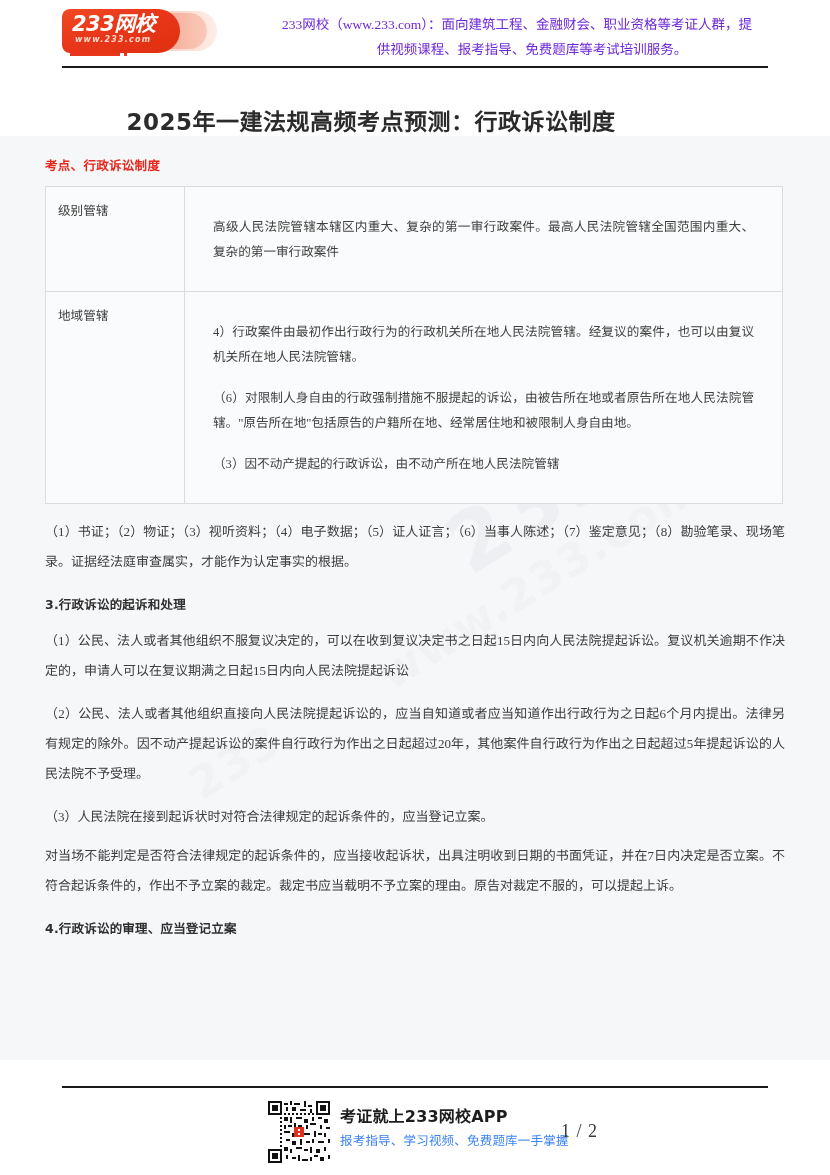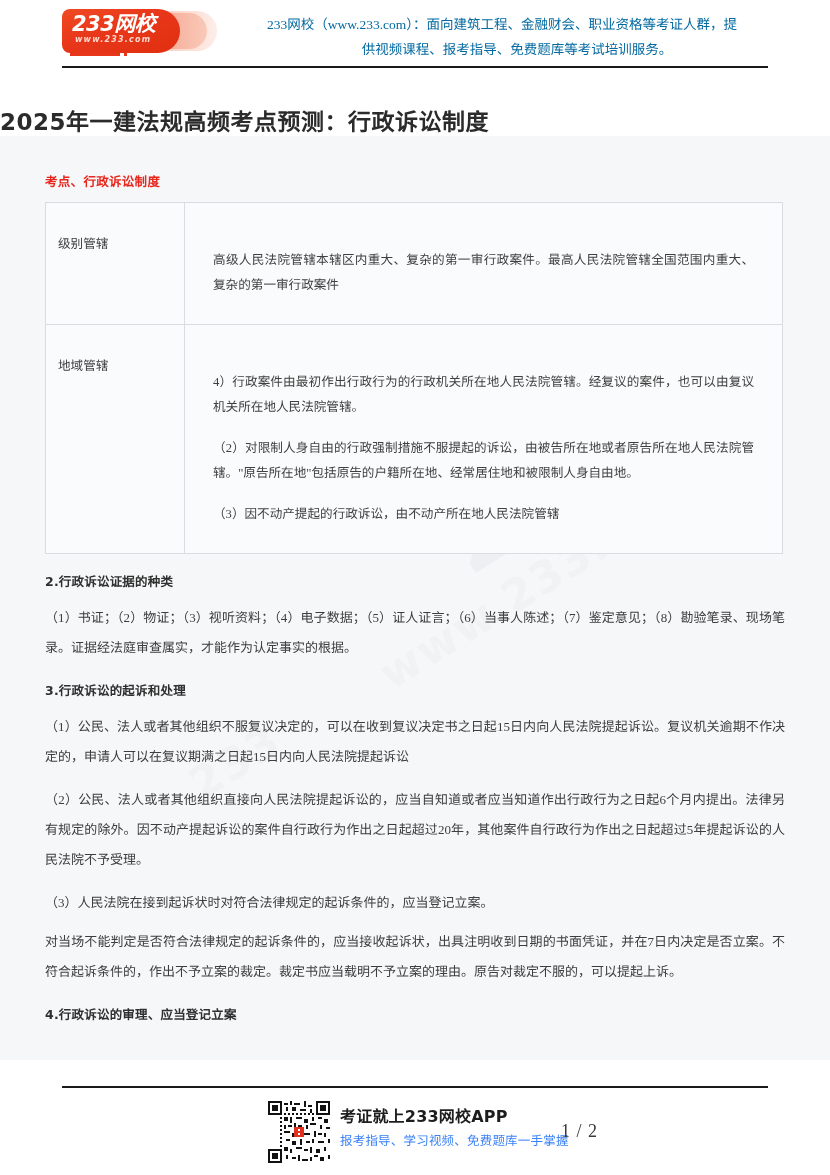--- a/index.html
+++ b/index.html
@@ -105,27 +105,27 @@
     position: absolute;
     left: 62px;
     bottom: -3px;
     width: 3px;
     height: 3px;
     background: #e8361a;
   }
 
   .header-text {
     position: absolute;
-    left: 267px;
+    left: 282px;
     top: 12px;
     width: 500px;
     font-family: "Liberation Serif", "DejaVu Serif", serif;
     font-size: 13.5px;
     line-height: 25px;
-    color: #0369a1;
+    color: #6d28d9;
     text-align: justify;
   }
   .header-text .line2 {
     text-align: center;
     display: block;
   }
 
   .header-rule {
     position: absolute;
     left: 62px;
@@ -134,20 +134,21 @@
     height: 2px;
     background: #1a1a1a;
   }
 
   
   .doc-title {
     position: absolute;
     left: 0;
     top: 88px;
     width: 742px;
+    text-align: center;
     font-family: "DejaVu Sans", "Liberation Sans", sans-serif;
     font-size: 23px;
     font-weight: bold;
     color: #2b2b2b;
     letter-spacing: 0.5px;
   }
 
   
   .content {
     position: absolute;
@@ -155,21 +156,21 @@
     top: 136px;
     width: 830px;
     height: 924px;
     background: #f6f7f9;
     box-sizing: border-box;
     padding: 0;
   }
   .content-inner {
     position: absolute;
     left: 45px;
-    top: 16px;
+    top: 0;
     width: 740px;
   }
 
   
   .watermark {
     position: absolute;
     left: 120px;
     top: 330px;
     width: 620px;
     height: 420px;
@@ -235,21 +236,21 @@
     position: relative;
     z-index: 2;
     margin-top: 12px;
     width: 738px;
     border-collapse: collapse;
     table-layout: fixed;
     background: #fafbfc;
   }
   table.kv td {
     border: 1px solid #d9dde2;
-    padding: 29px 12px 10px 12px;
+    padding: 12px 12px 10px 12px;
     vertical-align: top;
     font-family: "Liberation Serif", "DejaVu Serif", serif;
     font-size: 12.6px;
     line-height: 25px;
     color: #3f3f3f;
     text-align: justify;
   }
   table.kv td.k {
     width: 114px;
     white-space: nowrap;
@@ -369,28 +370,27 @@
           <tr>
             <td class="k">级别管辖</td>
             <td class="v">
               <p>高级人民法院管辖本辖区内重大、复杂的第一审行政案件。最高人民法院管辖全国范围内重大、复杂的第一审行政案件</p>
             </td>
           </tr>
           <tr>
             <td class="k">地域管辖</td>
             <td class="v">
               <p>4）行政案件由最初作出行政行为的行政机关所在地人民法院管辖。经复议的案件，也可以由复议机关所在地人民法院管辖。</p>
-              <p>（2）对限制人身自由的行政强制措施不服提起的诉讼，由被告所在地或者原告所在地人民法院管辖。"原告所在地"包括原告的户籍所在地、经常居住地和被限制人身自由地。</p>
+              <p>（6）对限制人身自由的行政强制措施不服提起的诉讼，由被告所在地或者原告所在地人民法院管辖。"原告所在地"包括原告的户籍所在地、经常居住地和被限制人身自由地。</p>
               <p>（3）因不动产提起的行政诉讼，由不动产所在地人民法院管辖</p>
             </td>
           </tr>
         </tbody>
       </table>
 
-      <div class="sec-head"><span>2.</span><span>行政诉讼证据的种类</span></div>
 
       <p class="body">（1）书证；（2）物证；（3）视听资料；（4）电子数据；（5）证人证言；（6）当事人陈述；（7）鉴定意见；（8）勘验笔录、现场笔录。证据经法庭审查属实，才能作为认定事实的根据。</p>
 
       <div class="sec-head"><span>3.</span><span>行政诉讼的起诉和处理</span></div>
 
       <p class="body">（1）公民、法人或者其他组织不服复议决定的，可以在收到复议决定书之日起15日内向人民法院提起诉讼。复议机关逾期不作决定的，申请人可以在复议期满之日起15日内向人民法院提起诉讼</p>
       <p class="body">（2）公民、法人或者其他组织直接向人民法院提起诉讼的，应当自知道或者应当知道作出行政行为之日起6个月内提出。法律另有规定的除外。因不动产提起诉讼的案件自行政行为作出之日起超过20年，其他案件自行政行为作出之日起超过5年提起诉讼的人民法院不予受理。</p>
       <p class="body">（3）人民法院在接到起诉状时对符合法律规定的起诉条件的，应当登记立案。</p>
       <p class="body tight">对当场不能判定是否符合法律规定的起诉条件的，应当接收起诉状，出具注明收到日期的书面凭证，并在7日内决定是否立案。不符合起诉条件的，作出不予立案的裁定。裁定书应当载明不予立案的理由。原告对裁定不服的，可以提起上诉。</p>
 

